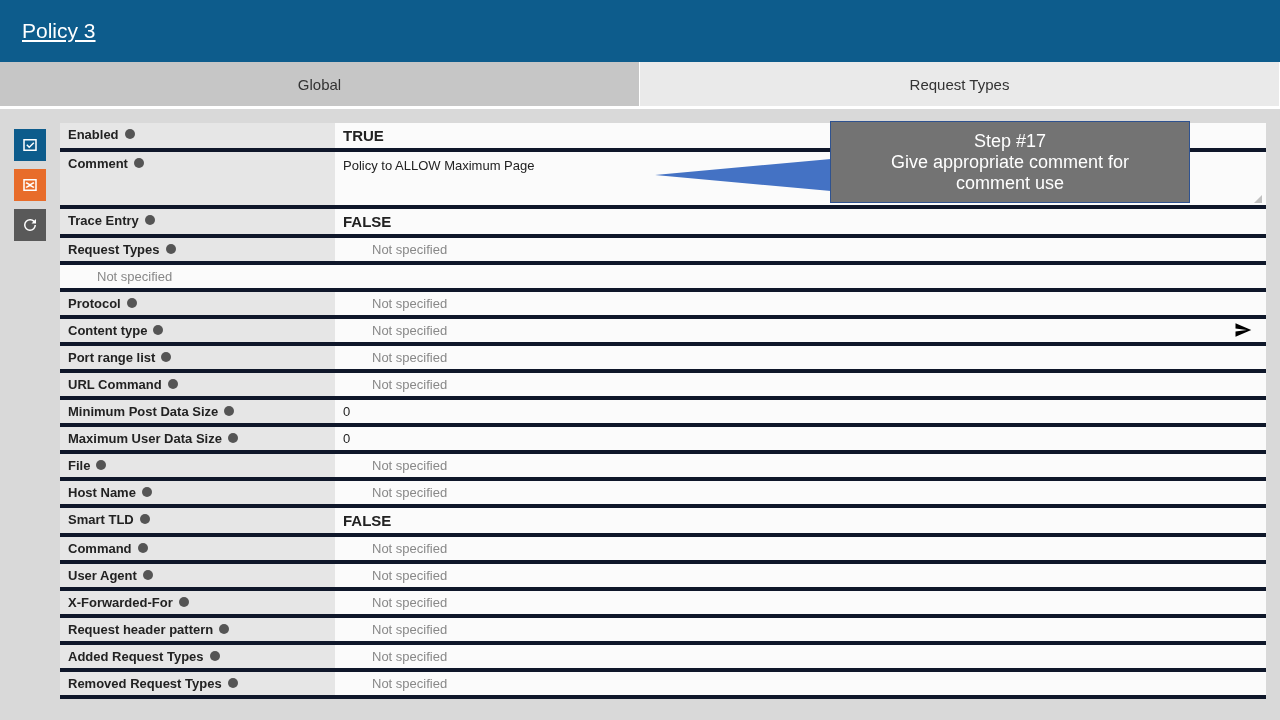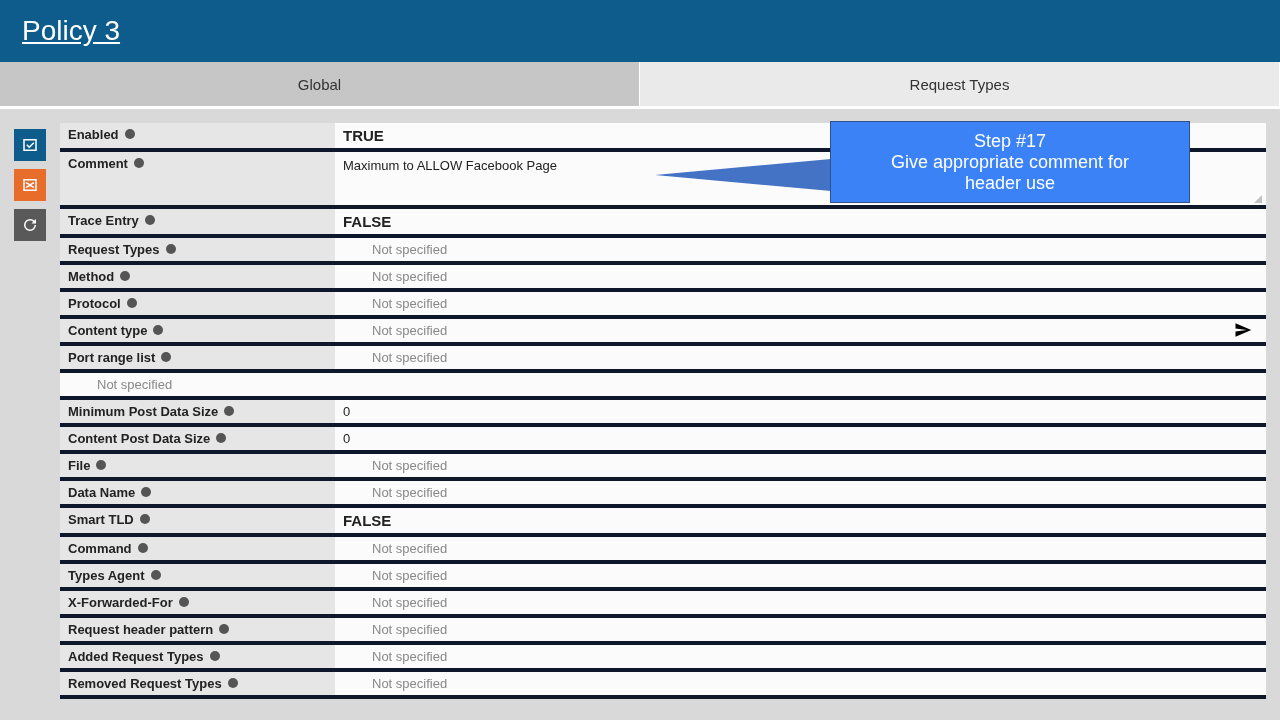--- a/index.html
+++ b/index.html
@@ -8,21 +8,21 @@
   
   .header {
     background: #0d5c8c;
     height: 62px;
     display: flex;
     align-items: center;
     padding-left: 22px;
   }
   .header-title {
     color: #fff;
-    font-size: 28px;
+    font-size: 21px;
     text-decoration: underline;
   }
 
   
   .tabs {
     display: flex;
     height: 44px;
     margin: 0;
     background: #fff;
   }
@@ -149,21 +149,21 @@
   }
   .send-icon svg { width: 18px; height: 18px; fill: #000; }
 
   
   .callout {
     position: absolute;
     left: 830px;
     top: 12px;
     width: 360px;
     height: 82px;
-    background: #3b82f6;
+    background: #737373;
     border: 1px solid #2f528f;
     color: #fff;
     font-size: 18px;
     display: flex;
     flex-direction: column;
     align-items: center;
     justify-content: center;
     z-index: 5;
     padding: 6px 10px;
     text-align: center;
@@ -226,21 +226,21 @@
           <div class="cell-val big">
             <span>TRUE</span>
           </div>
         </div>
         <div class="row tall">
           <div class="cell-label">
             <span>Comment</span>
             <span class="help-icon"></span>
           </div>
           <div class="cell-val">
-            <span>Maximum to ALLOW Facebook Page</span>
+            <span>Policy to ALLOW Maximum Page</span>
             <span class="resize-grip"></span>
           </div>
         </div>
         <div class="row">
           <div class="cell-label">
             <span>Trace Entry</span>
             <span class="help-icon"></span>
           </div>
           <div class="cell-val big">
             <span>FALSE</span>
@@ -249,24 +249,20 @@
         <div class="row">
           <div class="cell-label">
             <span>Request Types</span>
             <span class="help-icon"></span>
           </div>
           <div class="cell-val grey">
             <span>Not specified</span>
           </div>
         </div>
         <div class="row">
-          <div class="cell-label">
-            <span>Method</span>
-            <span class="help-icon"></span>
-          </div>
           <div class="cell-val grey">
             <span>Not specified</span>
           </div>
         </div>
         <div class="row">
           <div class="cell-label">
             <span>Protocol</span>
             <span class="help-icon"></span>
           </div>
           <div class="cell-val grey">
@@ -288,54 +284,58 @@
         <div class="row">
           <div class="cell-label">
             <span>Port range list</span>
             <span class="help-icon"></span>
           </div>
           <div class="cell-val grey">
             <span>Not specified</span>
           </div>
         </div>
         <div class="row">
+          <div class="cell-label">
+            <span>URL Command</span>
+            <span class="help-icon"></span>
+          </div>
           <div class="cell-val grey">
             <span>Not specified</span>
           </div>
         </div>
         <div class="row">
           <div class="cell-label">
             <span>Minimum Post Data Size</span>
             <span class="help-icon"></span>
           </div>
           <div class="cell-val">
             <span>0</span>
           </div>
         </div>
         <div class="row">
           <div class="cell-label">
-            <span>Content Post Data Size</span>
+            <span>Maximum User Data Size</span>
             <span class="help-icon"></span>
           </div>
           <div class="cell-val">
             <span>0</span>
           </div>
         </div>
         <div class="row">
           <div class="cell-label">
             <span>File</span>
             <span class="help-icon"></span>
           </div>
           <div class="cell-val grey">
             <span>Not specified</span>
           </div>
         </div>
         <div class="row">
           <div class="cell-label">
-            <span>Data Name</span>
+            <span>Host Name</span>
             <span class="help-icon"></span>
           </div>
           <div class="cell-val grey">
             <span>Not specified</span>
           </div>
         </div>
         <div class="row">
           <div class="cell-label">
             <span>Smart TLD</span>
             <span class="help-icon"></span>
@@ -348,21 +348,21 @@
           <div class="cell-label">
             <span>Command</span>
             <span class="help-icon"></span>
           </div>
           <div class="cell-val grey">
             <span>Not specified</span>
           </div>
         </div>
         <div class="row">
           <div class="cell-label">
-            <span>Types Agent</span>
+            <span>User Agent</span>
             <span class="help-icon"></span>
           </div>
           <div class="cell-val grey">
             <span>Not specified</span>
           </div>
         </div>
         <div class="row">
           <div class="cell-label">
             <span>X-Forwarded-For</span>
             <span class="help-icon"></span>
@@ -398,16 +398,16 @@
             <span>Not specified</span>
           </div>
         </div>
       </div>
   </div>
 
   <div class="callout-arrow"></div>
   <div class="callout">
     <div>Step #17</div>
     <div>Give appropriate comment for</div>
-    <div>header use</div>
+    <div>comment use</div>
   </div>
 
 </div>
 
 </body></html>

